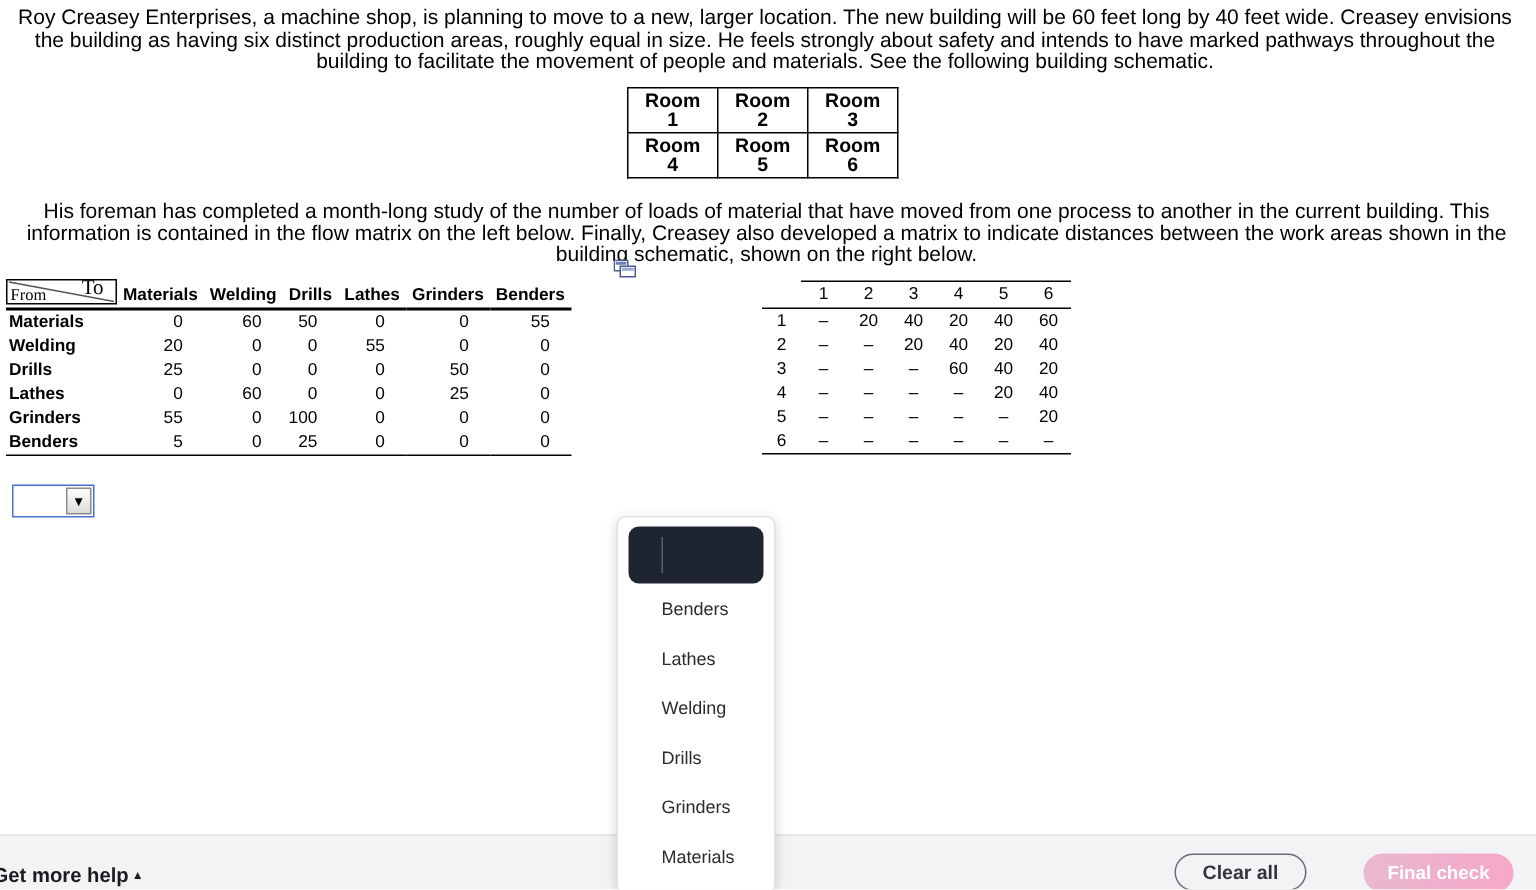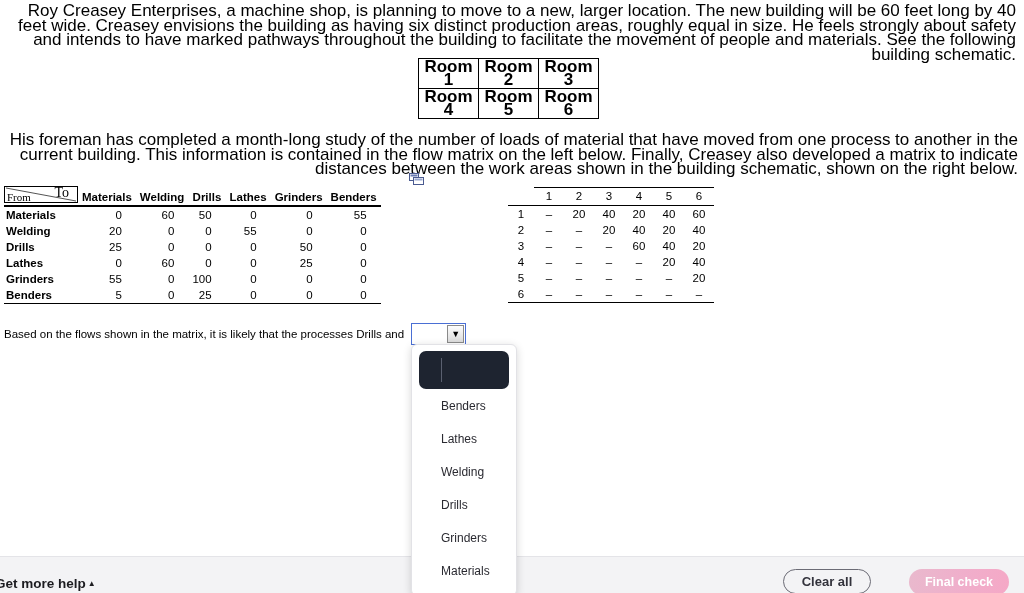--- a/index.html
+++ b/index.html
@@ -12,42 +12,42 @@
     position: relative;
     width: 1024px;
     height: 593px;
     overflow: hidden;
     background: #ffffff;
   }
 
   
   .para {
     position: absolute;
-    font-size: 17px;
+    font-size: 14px;
     line-height: 14.5px;
     color: #000000;
-    text-align: right;
+    text-align: center;
   }
   #intro-paragraph { left: 4px; top: 4px; width: 1012px; }
   #flow-paragraph  { left: 4px; top: 133px; width: 1014px; }
 
   
   #building-schematic {
     position: absolute;
     left: 418px;
     top: 58px;
     border-collapse: collapse;
   }
   #building-schematic td {
     border: 1px solid #000000;
     width: 59px;
     height: 23px;
     text-align: center;
     vertical-align: middle;
-    font-size: 17px;
+    font-size: 13px;
     font-weight: bold;
     line-height: 12.5px;
     color: #000000;
     padding: 2px 0;
   }
   #building-schematic td span { display: block; }
 
   
   #copy-icon {
     position: absolute;
@@ -482,21 +482,20 @@
         <td>–</td>
         <td>–</td>
         <td>–</td>
         <td>–</td>
         <td>–</td>
       </tr>
     </tbody>
   </table>
 
   <div id="question-line">
-    <span>Based on the flows shown in the matrix, it is likely that the processes Drills and</span>
     <span class="select-box">
       <span class="select-arrow-btn">▼</span>
     </span>
   </div>
 
   <div id="dropdown-list">
     <div class="dd-option selected">
       <span class="caret"></span>
       <span></span>
     </div>

